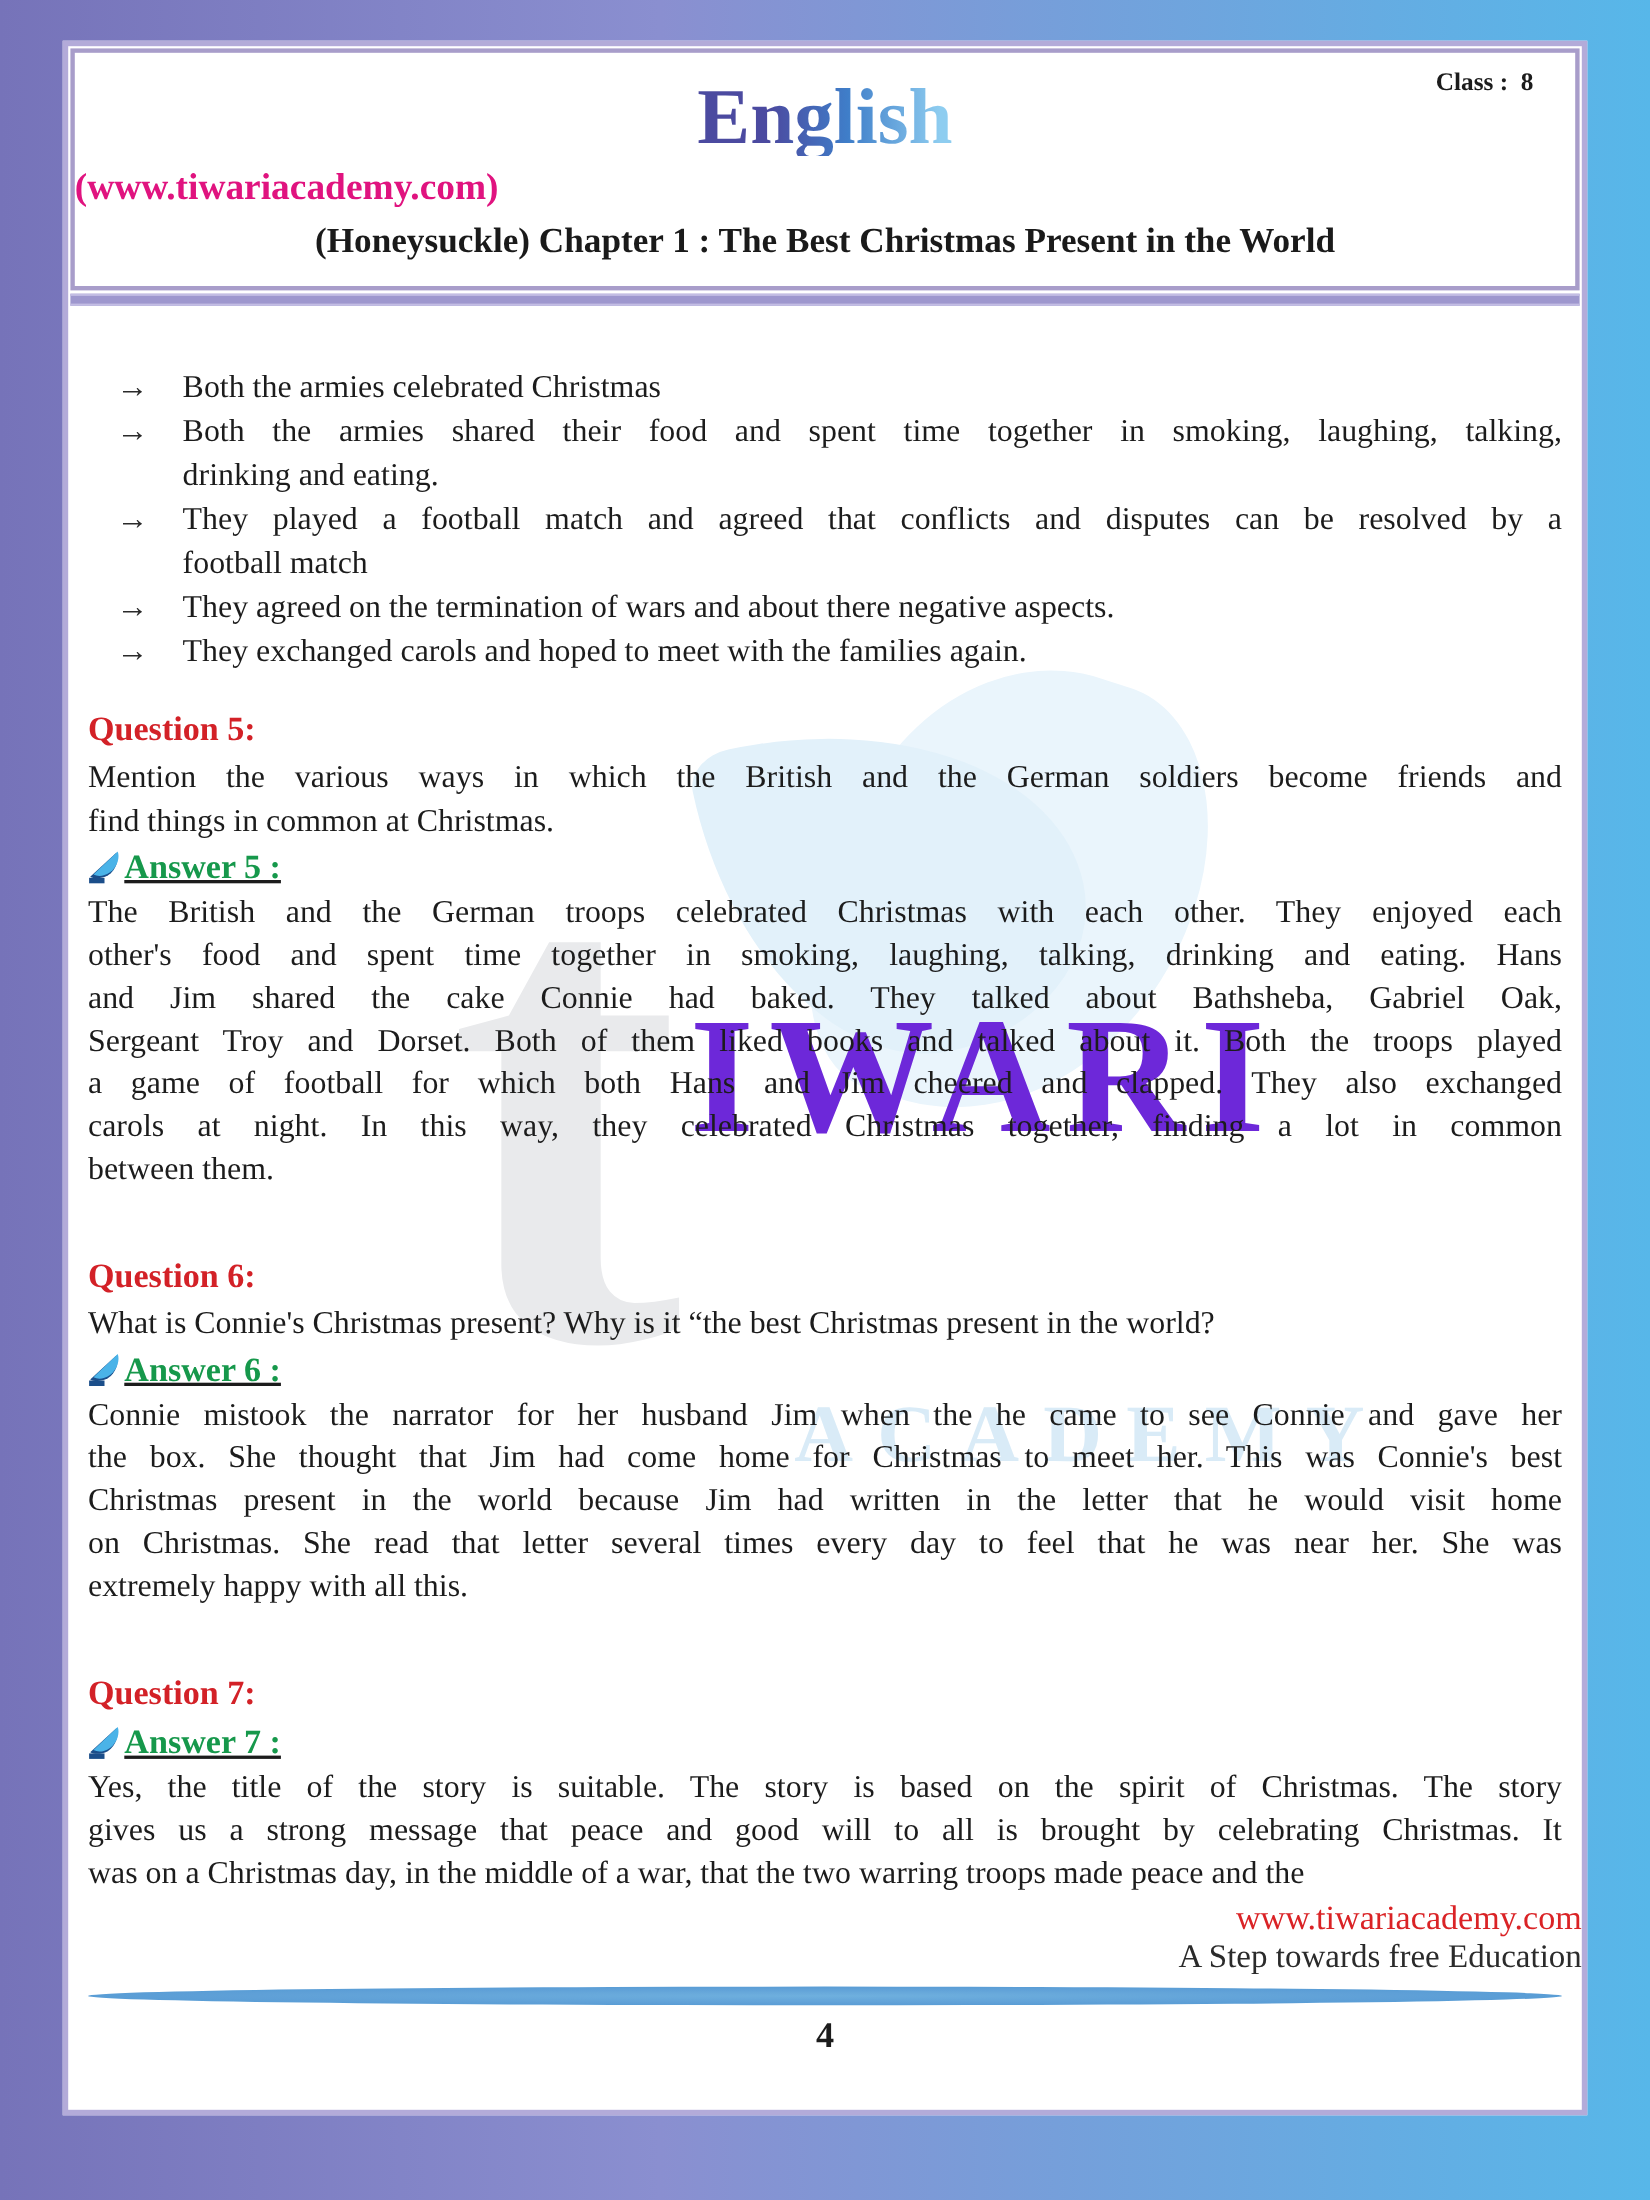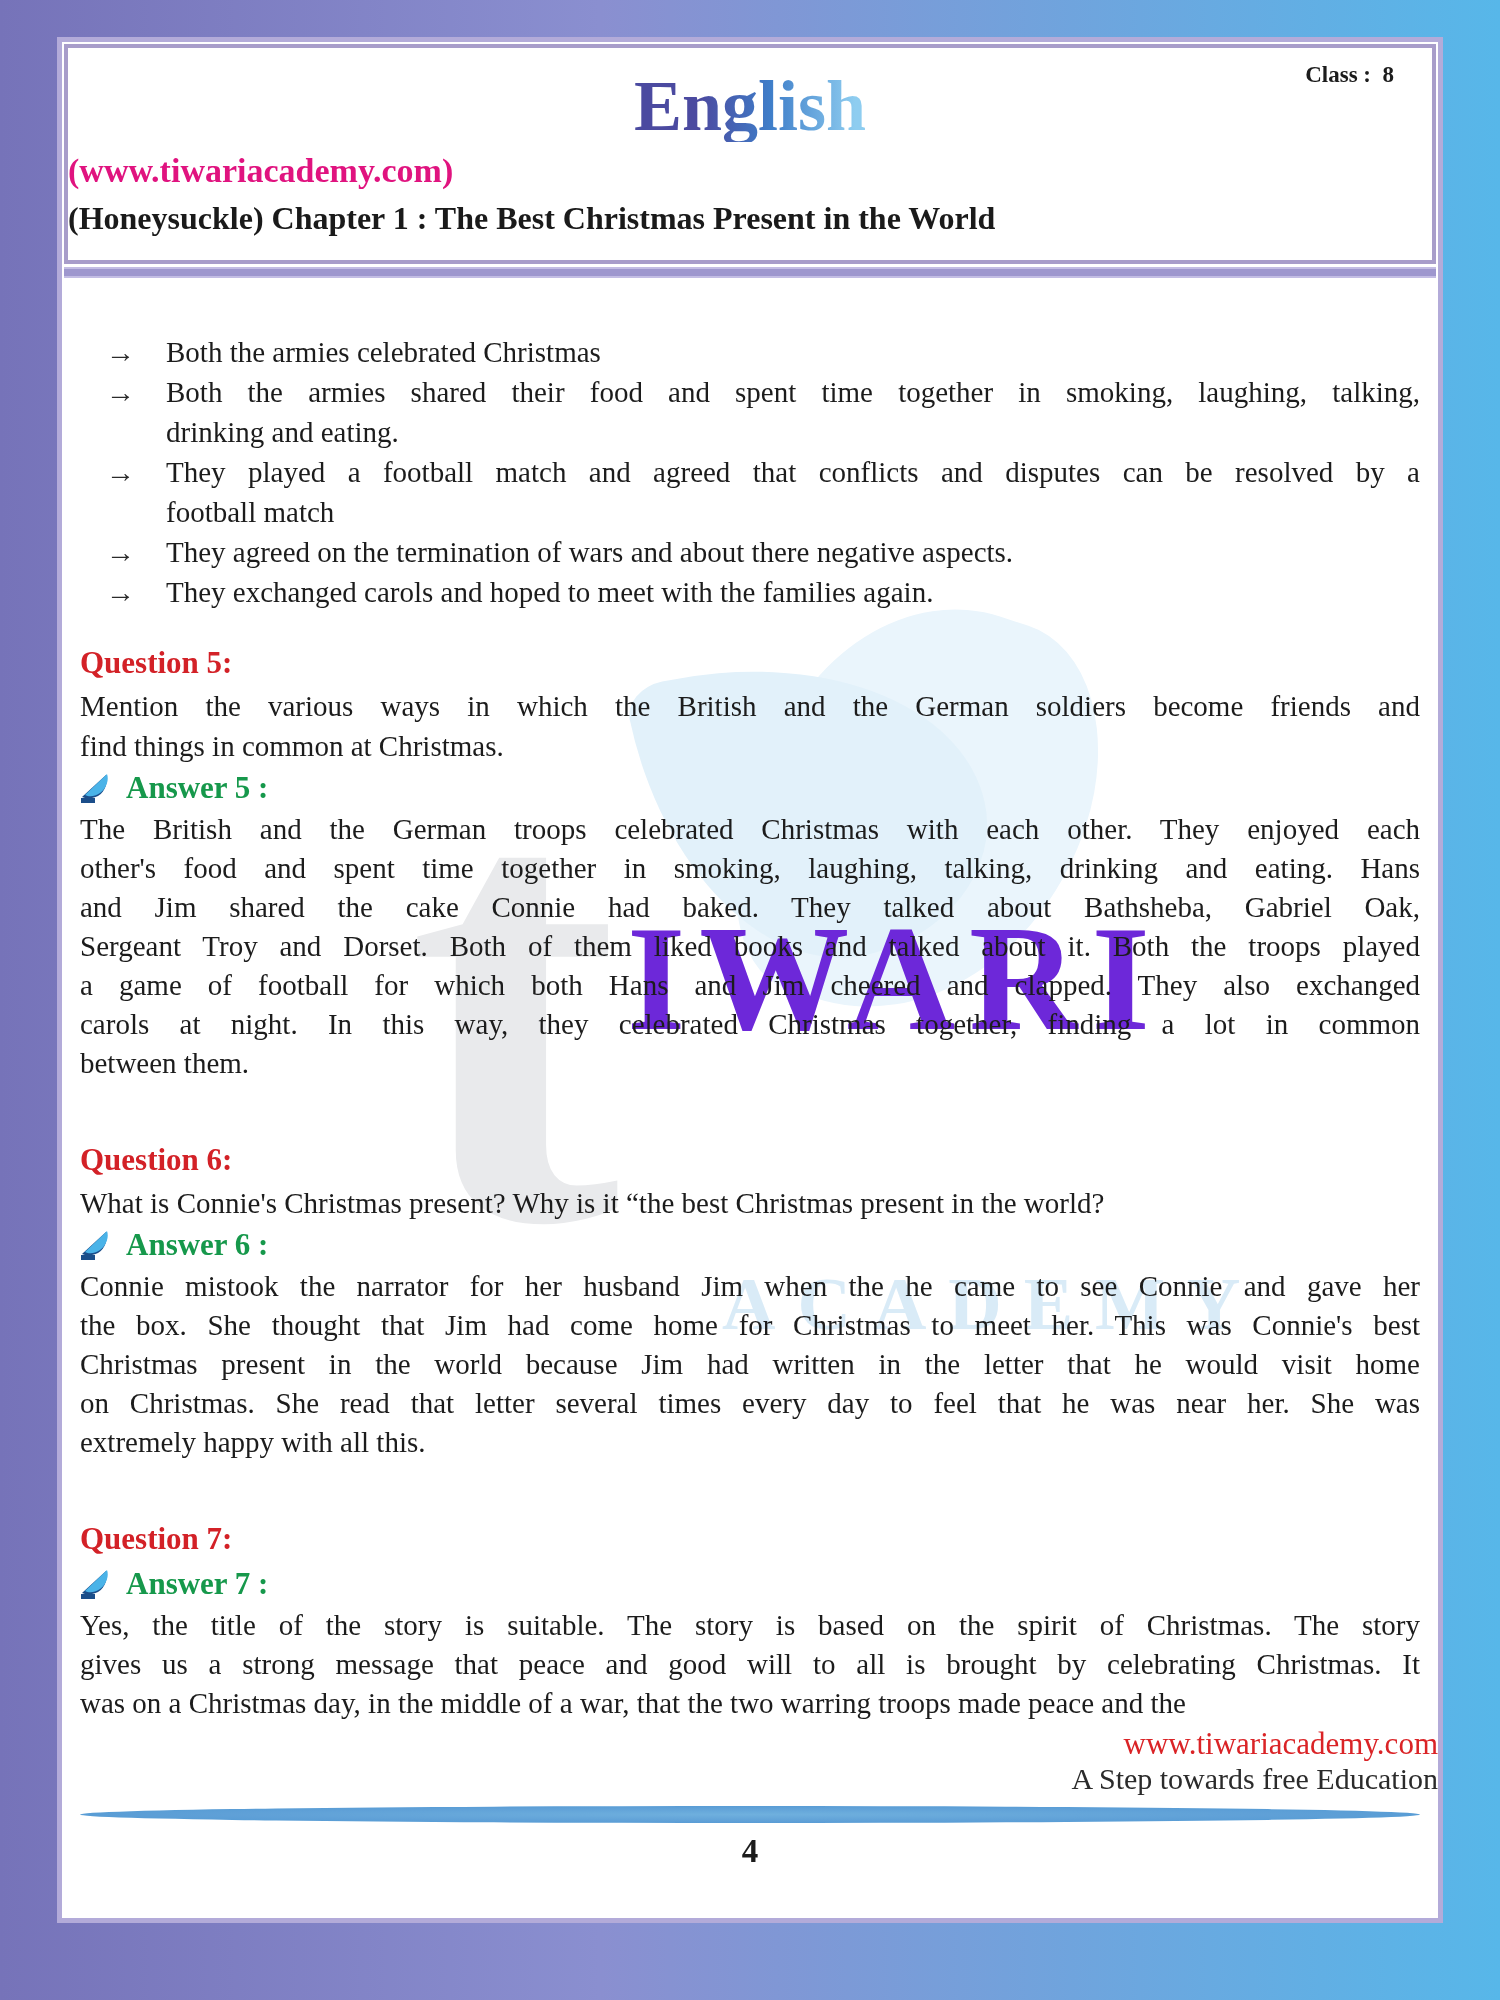--- a/index.html
+++ b/index.html
@@ -51,21 +51,21 @@
     background:linear-gradient(90deg,var(--g1) 0%,var(--g1) 38%,var(--g2) 55%,var(--g3) 75%);
     -webkit-background-clip:text; background-clip:text;
     color:transparent;
     width:420px; margin-left:auto; margin-right:auto;
   }
   .site-line{
     text-align:left; margin-top:10px;
     font-size:34px; font-weight:bold; color:var(--magenta);
   }
   .chapter-line{
-    text-align:left; margin-top:10px;
+    text-align:center; margin-top:10px;
     font-size:32px; font-weight:bold; color:#1a1a1a;
   }
   .divider-bar{
     height:11px; margin:3px 2px 0 2px;
     background:var(--divider);
     border-top:2px solid #c3bde4; border-bottom:2px solid #c3bde4;
     box-sizing:border-box;
     position:relative; z-index:2;
   }
   
@@ -107,21 +107,21 @@
     width:60px; padding-left:26px; box-sizing:content-box;
     flex:0 0 60px; font-size:29px; line-height:40px; color:#2a2a2a;
   }
   .bullet .btext{flex:1;}
   .qa{margin-top:56px;}
   .qa.first{margin-top:30px;}
   .q-heading{
     margin:0 0 2px 0; font-size:31px; line-height:42px;
     color:var(--q-red); font-weight:bold;
   }
-  .a-row{display:flex; align-items:center; height:44px; gap:14px;}
+  .a-row{display:flex; align-items:center; height:44px; gap:1px;text-decoration:underline;}
   .leaf-icon{width:32px; height:34px; flex:0 0 32px; display:inline-block;}
   .a-heading{font-size:31px; font-weight:bold; color:var(--a-green);}
   .a-lines .tline{line-height:39px;}
   
   .footer{position:relative; z-index:1; text-align:center; margin-top:4px;}
   .footer-site{font-size:31px; font-weight:normal; color:var(--footer-red); line-height:34px;text-align:right;}
   .footer-tagline{font-size:30px; color:#2b2b2b; line-height:36px;text-align:right;}
   .lens{
     width:1340px; height:17px; margin:9px auto 10px auto;
     background:radial-gradient(ellipse at center, #6fb0de 0%, var(--lens) 55%, #4e97d2 100%);

